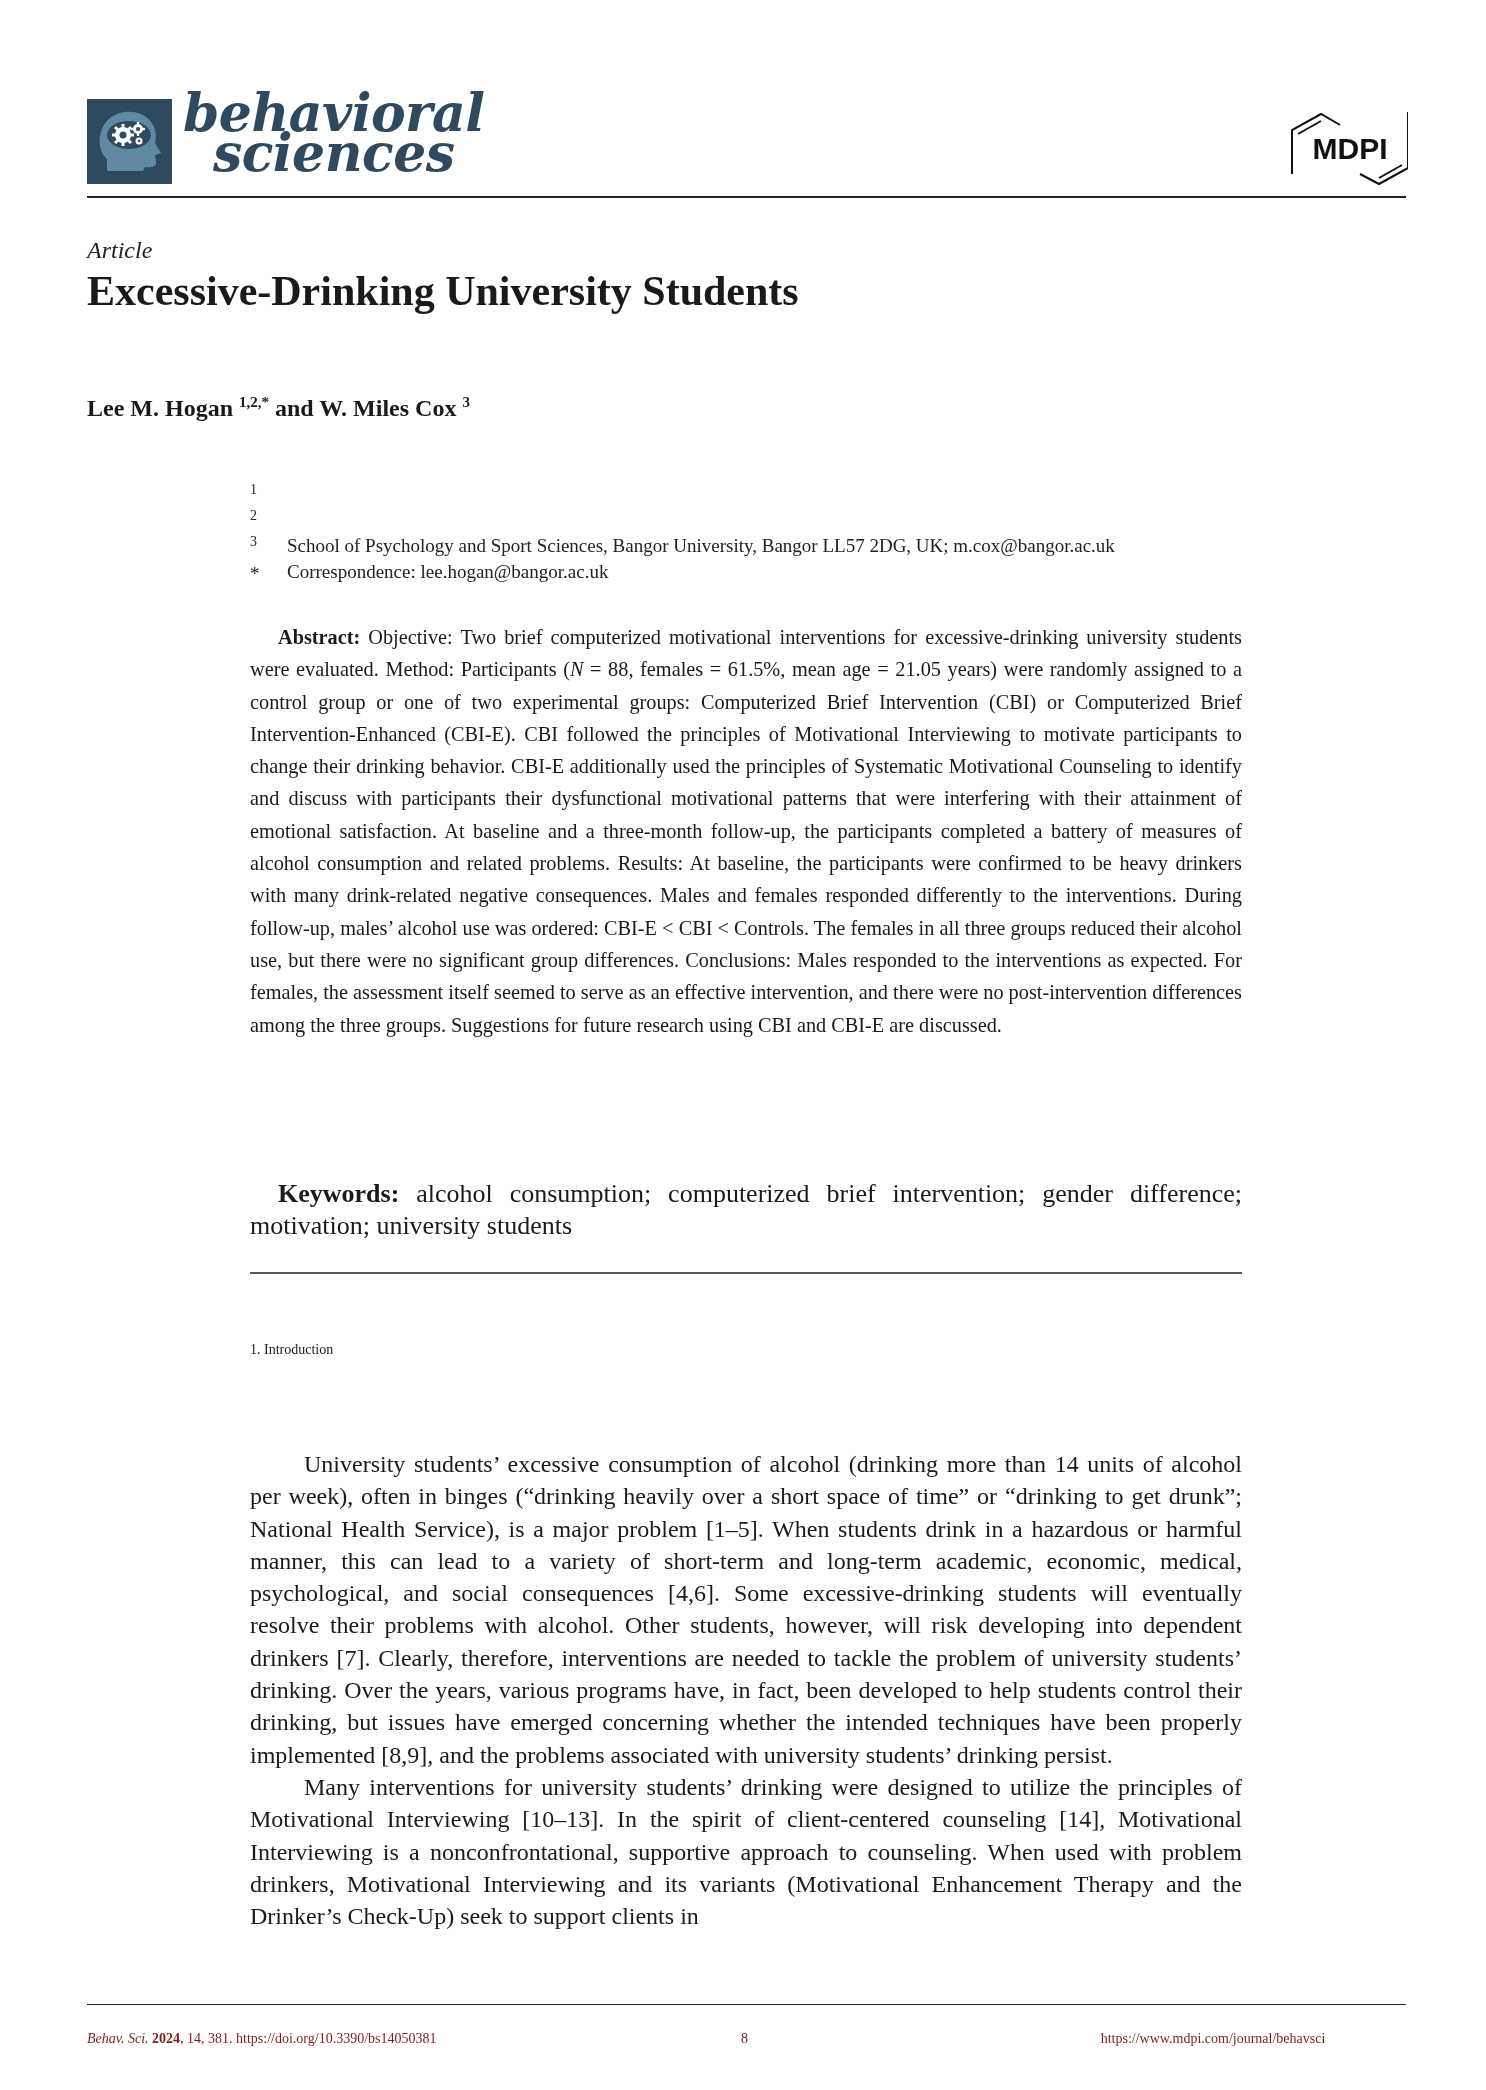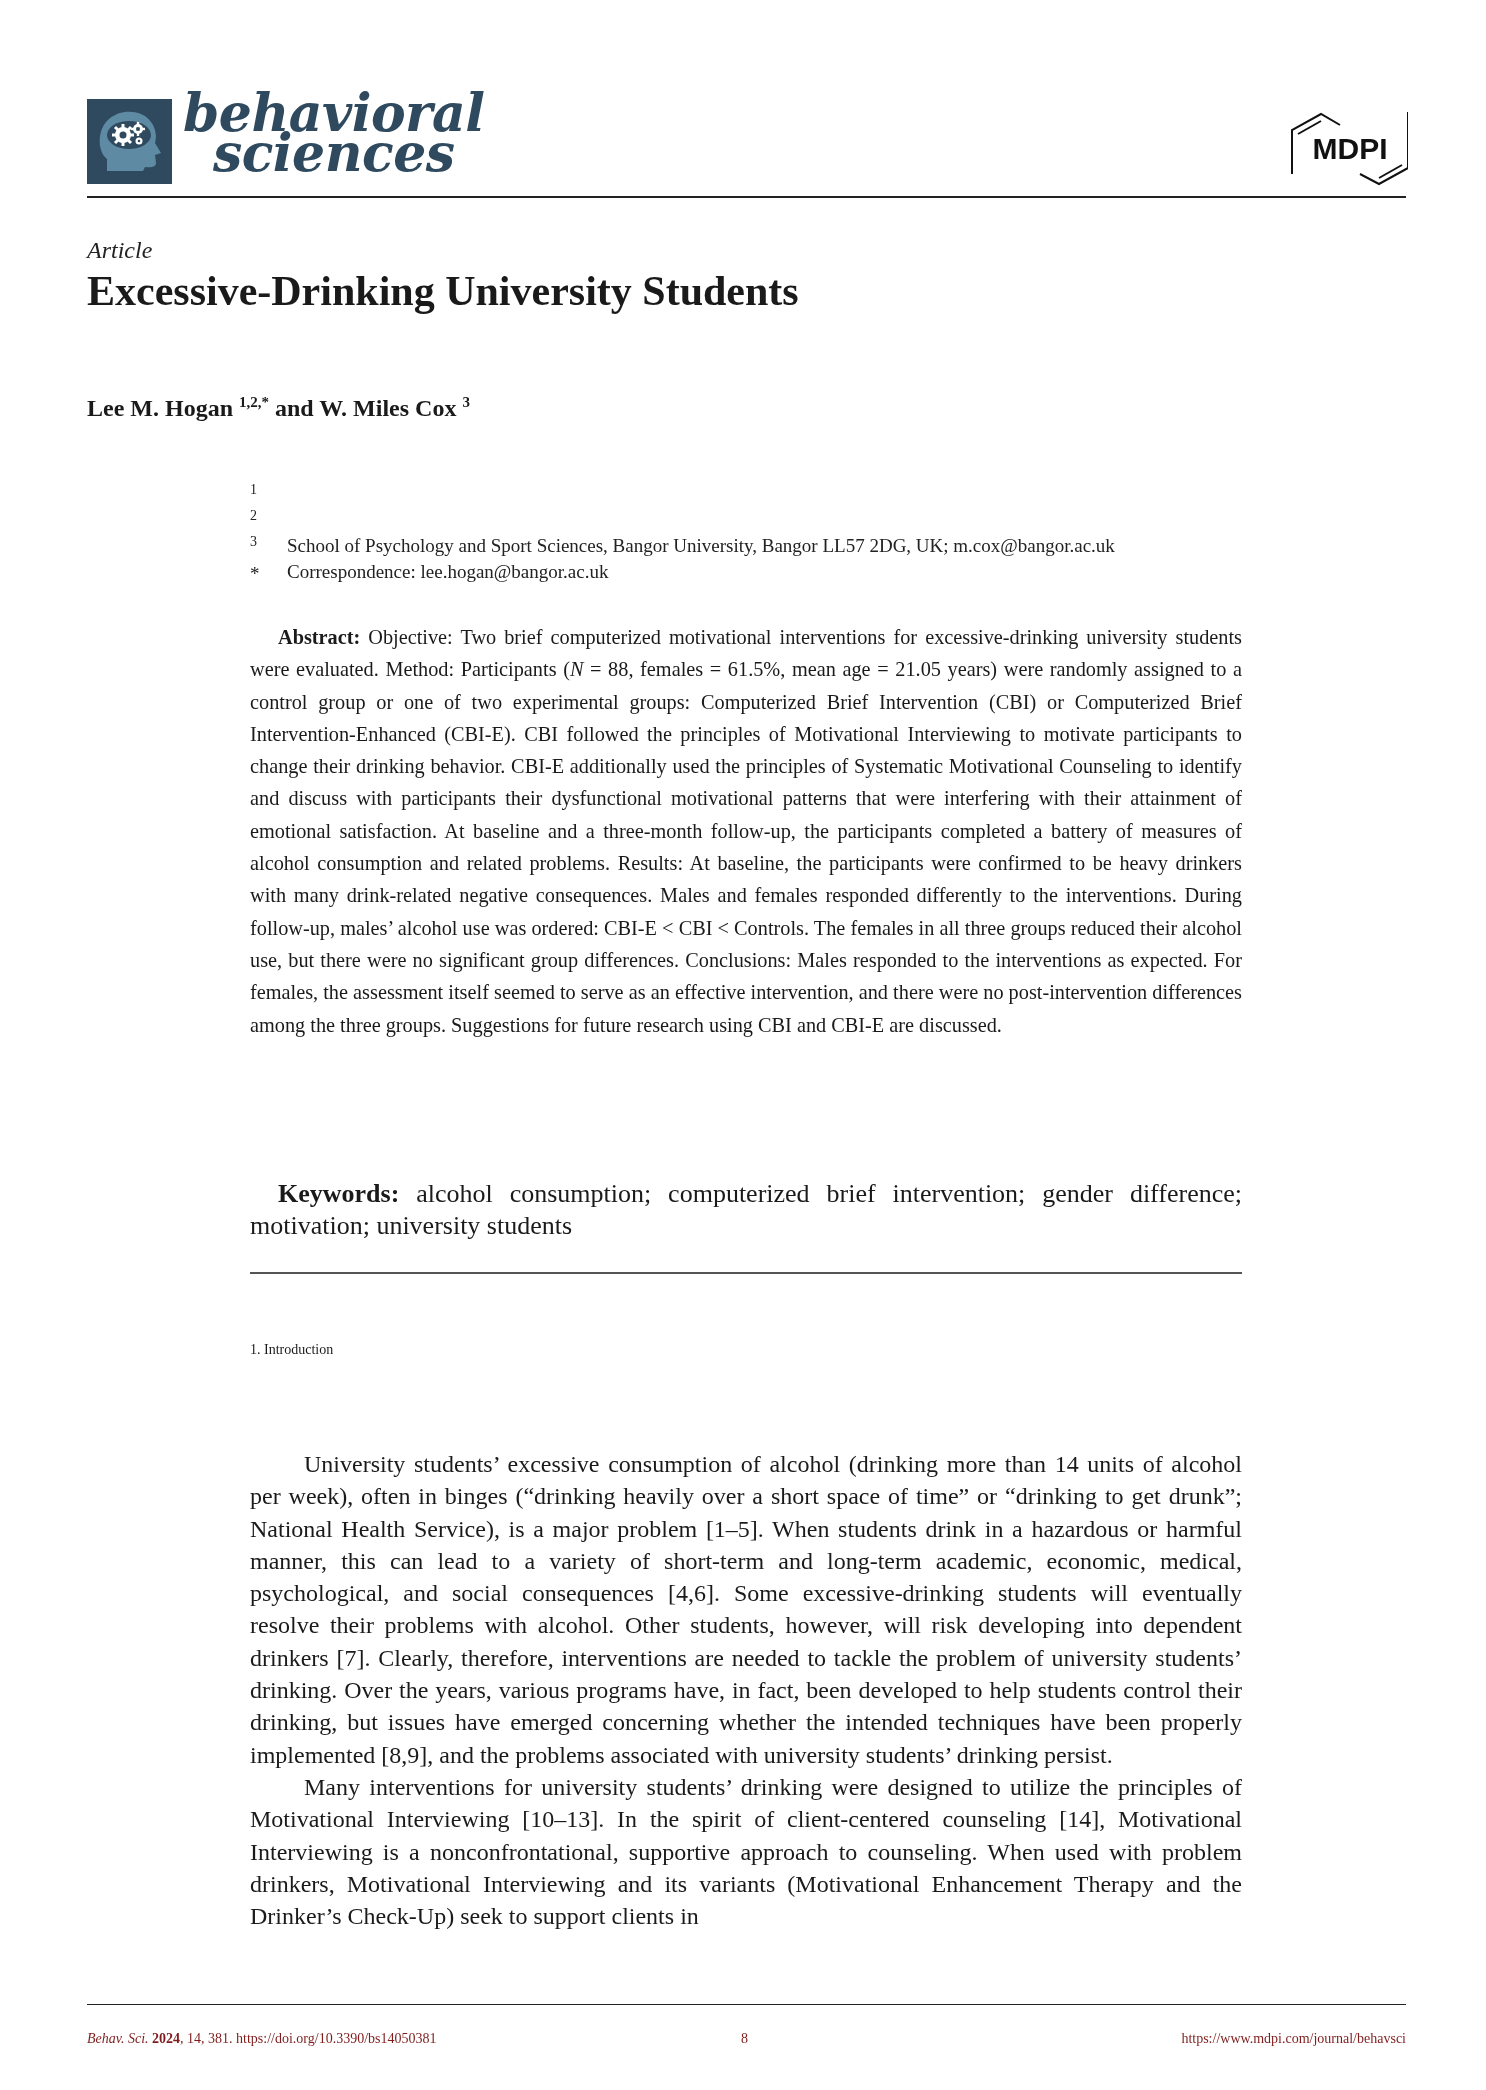--- a/index.html
+++ b/index.html
@@ -36,21 +36,21 @@
   .abs-rule { left: 250px; top: 1272px; width: 992px; height: 1.5px; background: #555; }
 
   .section-head { left: 250px; top: 1342px; font-weight: normal; font-size: 14px; color: #1a1a1a; }
   .body-text { left: 250px; top: 1448px; width: 992px; font-size: 24px; line-height: 32.3px; text-align: justify; color: #1a1a1a; }
   .body-text p { margin: 0; text-indent: 54px; }
 
   .footer-rule { left: 87px; top: 2004px; width: 1319px; height: 1px; background: #222; }
   .footer { top: 2017px; font-size: 14px; color: #7f1d1d; margin-top: 14px; }
   .footer-left { left: 87px; }
   .footer-center { left: 741px; }
-  .footer-right { left: 1020px; width: 386px; text-align: right; font-family: Liberation Serif, serif; }
+  .footer-right { left: 1020px; width: 386px; text-align: center; font-family: Liberation Serif, serif; }
 </style>
 </head>
 <body>
 
 <div class="abs logo-box">
   <svg width="85" height="85" viewBox="0 0 85 85">
     <path d="M20 72 L20 60 C10 52 10 30 22 20 C34 9 58 10 66 26 C70 34 69 40 68 44 L74 54 L68 56 L69 64 C69 68 64 69 58 68 L56 72 Z" fill="#5e8aa3"></path>
     <ellipse cx="42" cy="36" rx="22" ry="14" fill="#2f4a5e"></ellipse>
     <g fill="#ffffff">
       <circle cx="36" cy="36" r="8"></circle>

